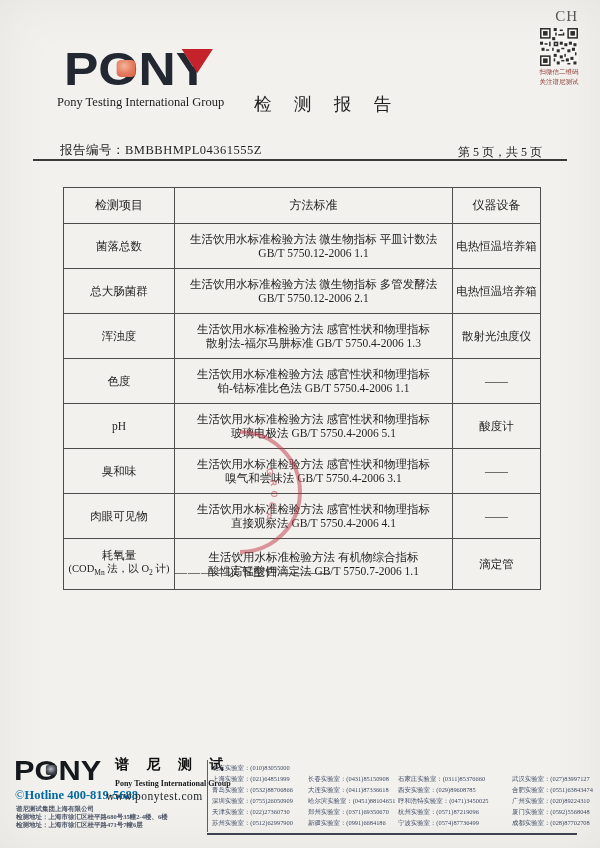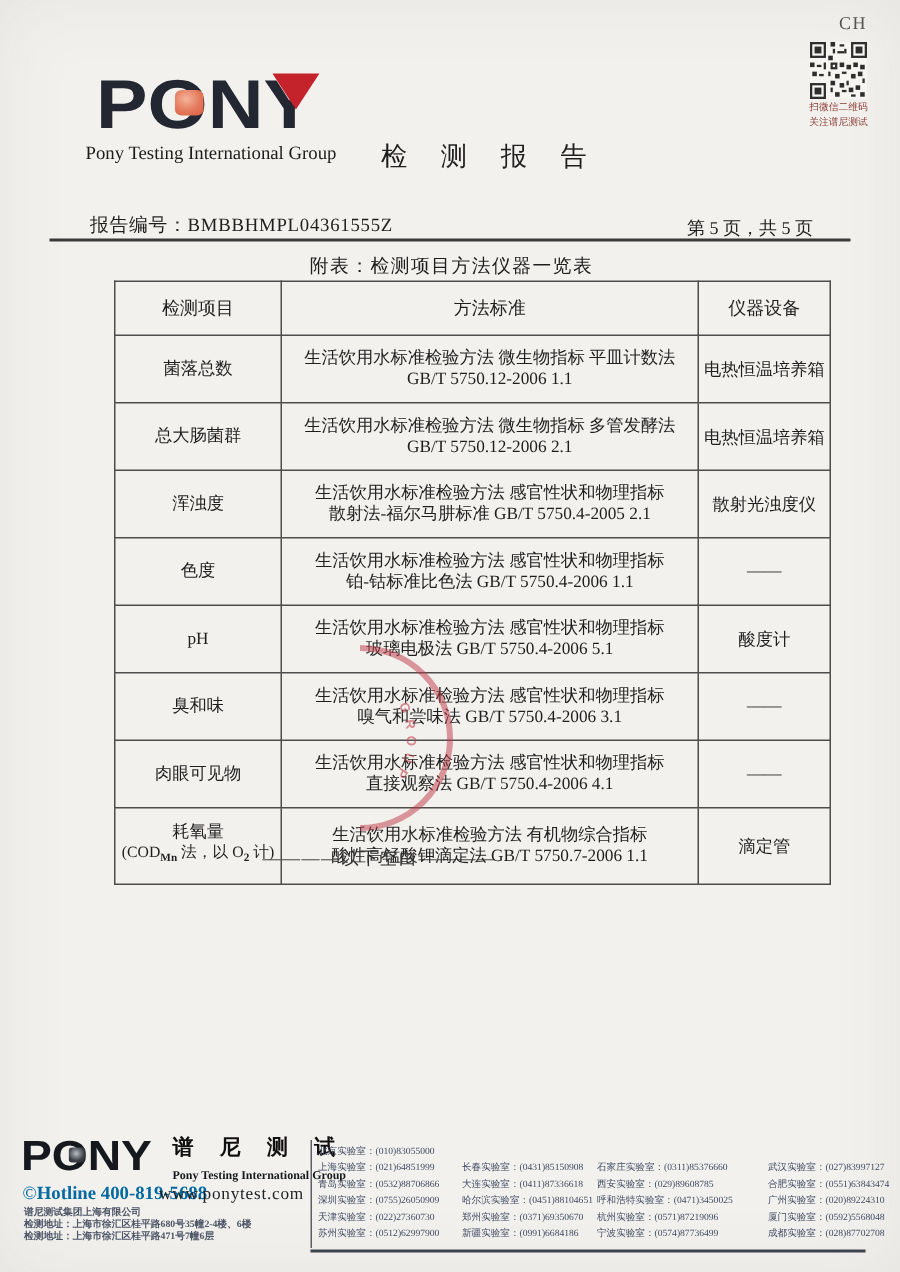--- a/index.html
+++ b/index.html
@@ -4,21 +4,21 @@
 <style>
   html,body{margin:0;padding:0;background:#d8d6d2;}
   .page{
     position:relative;width:600px;height:848px;margin:0 auto;
     background:#f2f1ee;
     box-shadow:inset 0 0 50px rgba(90,85,75,0.08);
     font-family:"Liberation Serif","DejaVu Serif",serif;
     color:#262626;overflow:hidden;
   }
   
-  .corner-mark{position:absolute;top:8px;right:22px;font-size:12px;color:#555;letter-spacing:1px;padding-left:12px;}
+  .corner-mark{position:absolute;top:8px;right:22px;font-size:15px;color:#555;letter-spacing:1px;padding-left:12px;}
   .qr-wrap{position:absolute;top:28px;right:21px;width:40px;text-align:center;}
   .qr-box{width:38px;height:38px;margin:0 auto;background:#f6f5f2;}
   .qr-caption{font-size:6.5px;line-height:8px;color:#8c3b34;margin-top:2px;white-space:nowrap;}
   
   .logo{position:absolute;left:64px;top:47px;width:200px;height:46px;}
   .logo-text{
     position:absolute;left:0;top:0;font-family:"Liberation Sans","DejaVu Sans",sans-serif;
     font-weight:bold;font-size:46px;line-height:44px;color:#232732;
     transform:scaleX(1.12);transform-origin:left top;letter-spacing:0;
   }
@@ -33,34 +33,34 @@
   }
   .logo-sub{position:absolute;left:57px;top:95px;font-size:12.5px;color:#1c1c1c;white-space:nowrap;}
   .report-title{position:absolute;left:254px;top:92px;font-size:17.5px;font-weight:normal;letter-spacing:9px;color:#1e1e1e;white-space:nowrap;}
   
   .report-no{position:absolute;left:60px;top:142px;font-size:12.5px;color:#1f1f1f;letter-spacing:0.5px;}
   .page-info{position:absolute;right:58px;top:144px;font-size:12px;color:#1f1f1f;}
   .header-rule{position:absolute;left:33px;top:159px;width:534px;height:2px;background:#3a3a3a;}
   
   .table-caption{position:absolute;left:63px;top:169px;width:476px;text-align:center;font-size:12.5px;color:#1e1e1e;letter-spacing:1px;}
   table.main{
-    position:absolute;left:76px;top:187px;width:477px;border-collapse:collapse;table-layout:fixed;
+    position:absolute;left:63px;top:187px;width:477px;border-collapse:collapse;table-layout:fixed;
     font-size:11.5px;color:#1f1f1f;
   }
   table.main td,table.main th{border:1px solid #4d4d4d;text-align:center;vertical-align:middle;padding:2px 3px;font-weight:normal;}
   table.main th{height:31px;font-size:12px;}
   table.main td{height:40px;}
   table.main tr:last-child td{height:46px;}
   .col-item{width:111px;}
   .col-method{width:278px;}
   .col-eq{width:88px;}
   .c-method div{line-height:14.5px;text-align:center;}
   .c-item div{line-height:14px;}
   .item2{font-size:10.5px;}
-  sub{font-size:7.5px;font-weight:bold;}
+  sub{font-size:7.5px;}
   .below-blank{position:absolute;left:63px;top:564px;width:380px;text-align:center;font-size:12px;color:#2e2e2e;letter-spacing:1px;}
   
   .stamp{position:absolute;left:212px;top:424px;pointer-events:none;}
   
   .f-logo{position:absolute;left:14px;top:757px;width:200px;height:32px;}
   .f-logo-text{
     position:absolute;left:0;top:0;font-family:"Liberation Sans","DejaVu Sans",sans-serif;
     font-weight:bold;font-size:28px;line-height:27px;color:#15181d;
     transform:scaleX(1.1);transform-origin:left top;
   }
@@ -149,21 +149,20 @@
     </div>
   </div>
   <div class="logo-sub">Pony Testing International Group</div>
 
   <div class="report-title">检 测 报 告</div>
 
   <div class="report-no"><span>报告编号：</span><span>BMBBHMPL04361555Z</span></div>
   <div class="page-info">第 5 页，共 5 页</div>
   <div class="header-rule"></div>
 
-  <div class="table-caption">附表：检测项目方法仪器一览表</div>
 
   <table class="main">
     <colgroup>
         <col class="col-item">
         <col class="col-method">
         <col class="col-eq">
       </colgroup>
     <thead>
       <tr>
         <th>检测项目</th>
@@ -197,21 +196,21 @@
           <td class="c-eq">电热恒温培养箱</td>
         </tr>
 
         <tr>
           <td class="c-item">
             <div>浑浊度</div>
 
           </td>
           <td class="c-method">
             <div>生活饮用水标准检验方法 感官性状和物理指标</div>
-            <div>散射法-福尔马肼标准 GB/T 5750.4-2005 2.1</div>
+            <div>散射法-福尔马肼标准 GB/T 5750.4-2006 1.3</div>
           </td>
           <td class="c-eq">散射光浊度仪</td>
         </tr>
 
         <tr>
           <td class="c-item">
             <div>色度</div>
 
           </td>
           <td class="c-method">

